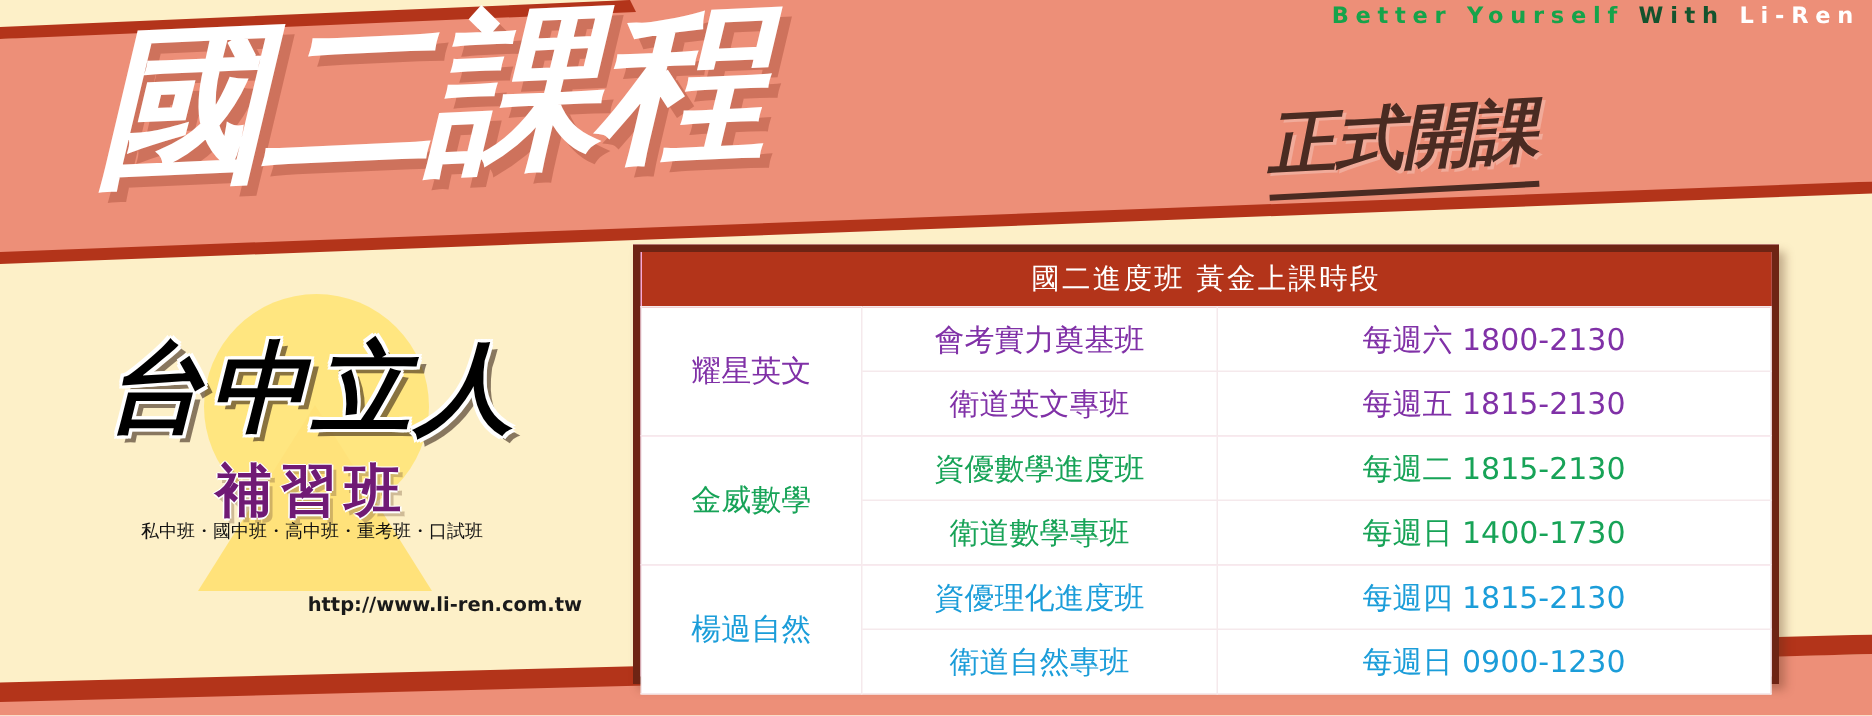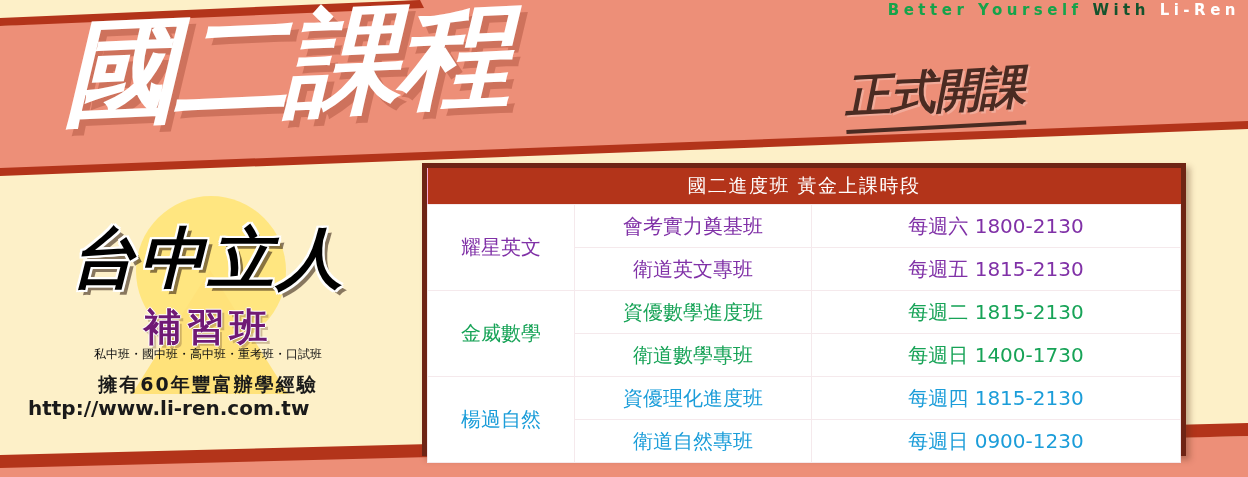--- a/index.html
+++ b/index.html
@@ -113,22 +113,22 @@
     position:absolute;left:0;top:150px;width:360px;text-align:center;
     font-size:12px;font-weight:normal;color:#111;letter-spacing:0px;
     white-space:nowrap;
   }
   .logo-exp{
     position:absolute;left:0;top:176px;width:360px;text-align:center;
     font-size:19px;font-weight:bold;color:#1a1a1a;letter-spacing:2px;
     white-space:nowrap;
   }
   .logo-url{
-    position:absolute;left:0;top:200px;width:360px;text-align:left;
-    font-size:20px;font-weight:bold;color:#1a1a1a;letter-spacing:0px;
+    position:absolute;left:0;top:200px;width:360px;text-align:right;
+    font-size:13px;font-weight:bold;color:#1a1a1a;letter-spacing:0px;
     white-space:nowrap;
   }
   
   .table-wrap{
     position:absolute;left:422px;top:163px;width:764px;height:293px;
     border:5px solid #6e2414;background:#f9a8d4;
     box-shadow:4px 4px 6px rgba(90,45,25,.35);
     box-sizing:border-box;
   }
   table.sched{
@@ -170,21 +170,20 @@
 
   <div class="headline">國二課程</div>
   <div class="subhead">正式開課</div>
 
   <div class="logo-wrap">
     <div class="logo-sun"></div>
     <div class="logo-tri"></div>
     <div class="logo-main">台中立人</div>
     <div class="logo-sub">補習班</div>
     <div class="logo-cats">私中班・國中班・高中班・重考班・口試班</div>
-    <div class="logo-exp">擁有60年豐富辦學經驗</div>
     <div class="logo-url">http://www.li-ren.com.tw</div>
   </div>
 
   <div class="table-wrap">
     <table class="sched">
       <colgroup>
           <col class="c1">
           <col class="c2">
           <col class="c3">
         </colgroup>

